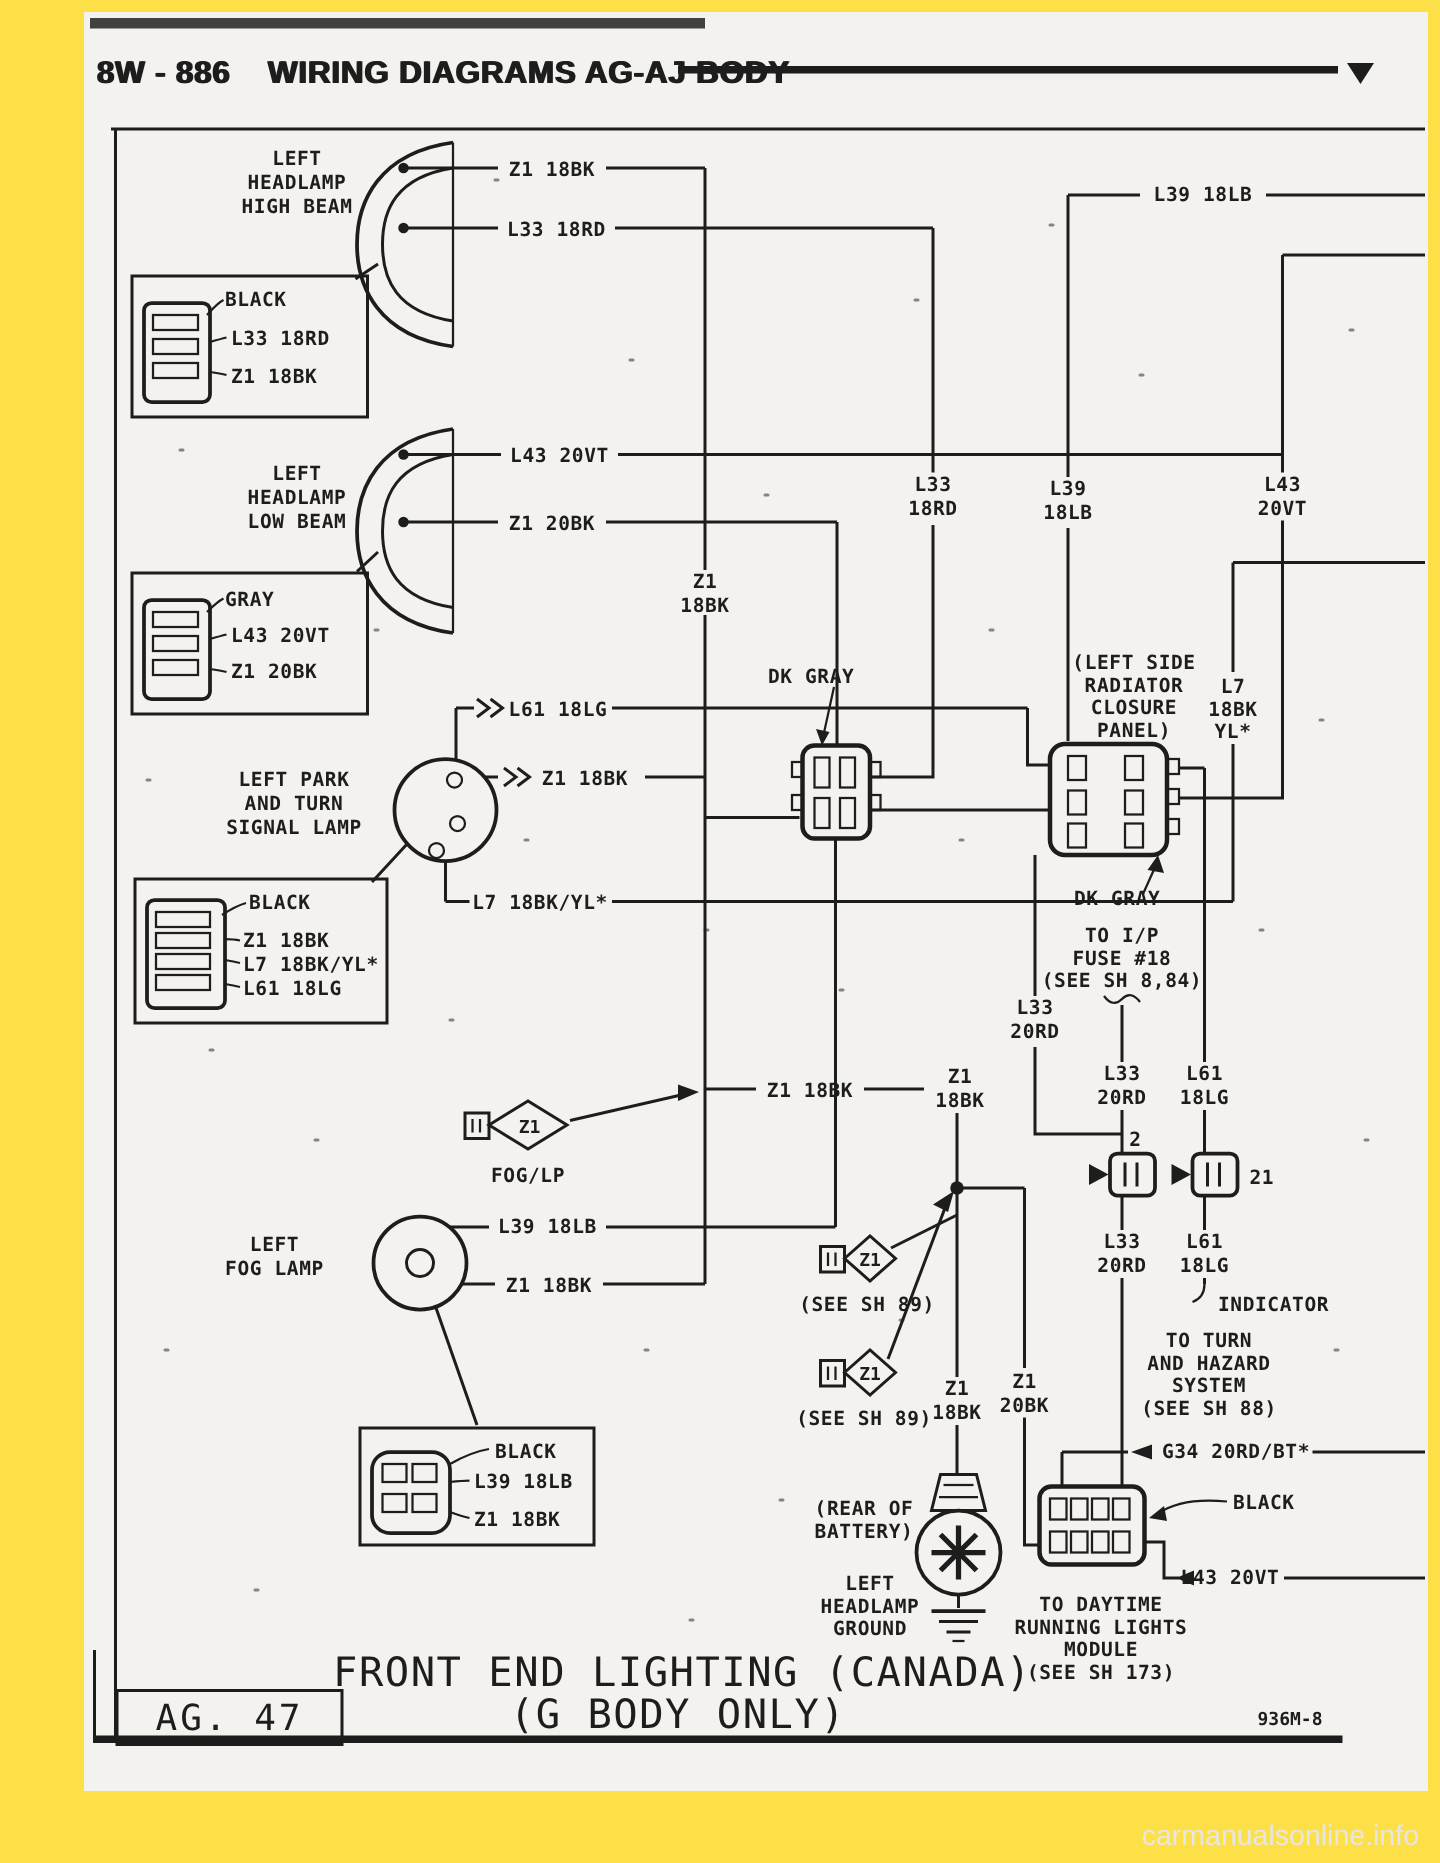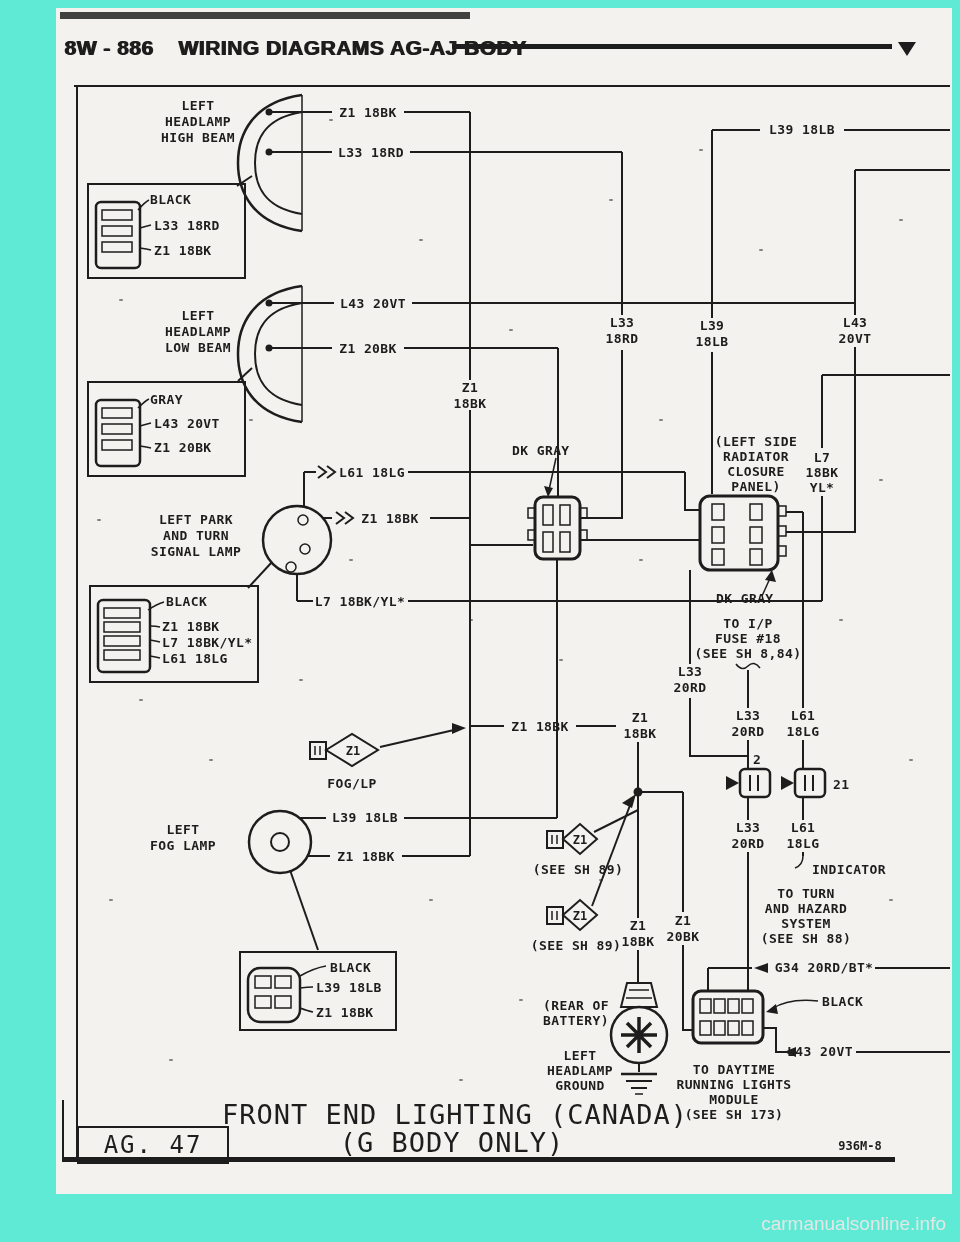--- a/index.html
+++ b/index.html
@@ -1,16 +1,16 @@
 <!DOCTYPE html>
 <html><head>
 <meta charset="utf-8">
 <style>
   html,body{margin:0;padding:0;background:#060606;}
-  .stage{position:relative;width:960px;height:1242px;background:#5eead4;overflow:hidden;
+  .stage{position:relative;width:960px;height:1242px;background:#fde047;overflow:hidden;
          font-family:"DejaVu Sans Mono","Liberation Mono",monospace;}
   svg{position:absolute;left:0;top:0;}
   svg text{font-family:"DejaVu Sans Mono","Liberation Mono",monospace;fill:#1d1d1d;}
   .w{font-size:13px;font-weight:bold;letter-spacing:.4px;}
   .sm{font-size:12px;font-weight:bold;}
   .ctr{text-anchor:middle;}
   .end{text-anchor:end;}
   .hdr{font-family:"Liberation Sans",sans-serif;font-weight:bold;font-size:21px;
        letter-spacing:.5px;text-shadow:1.2px 0 #1d1d1d;}
   .ttl{font-size:27px;font-weight:normal;letter-spacing:1px;}

